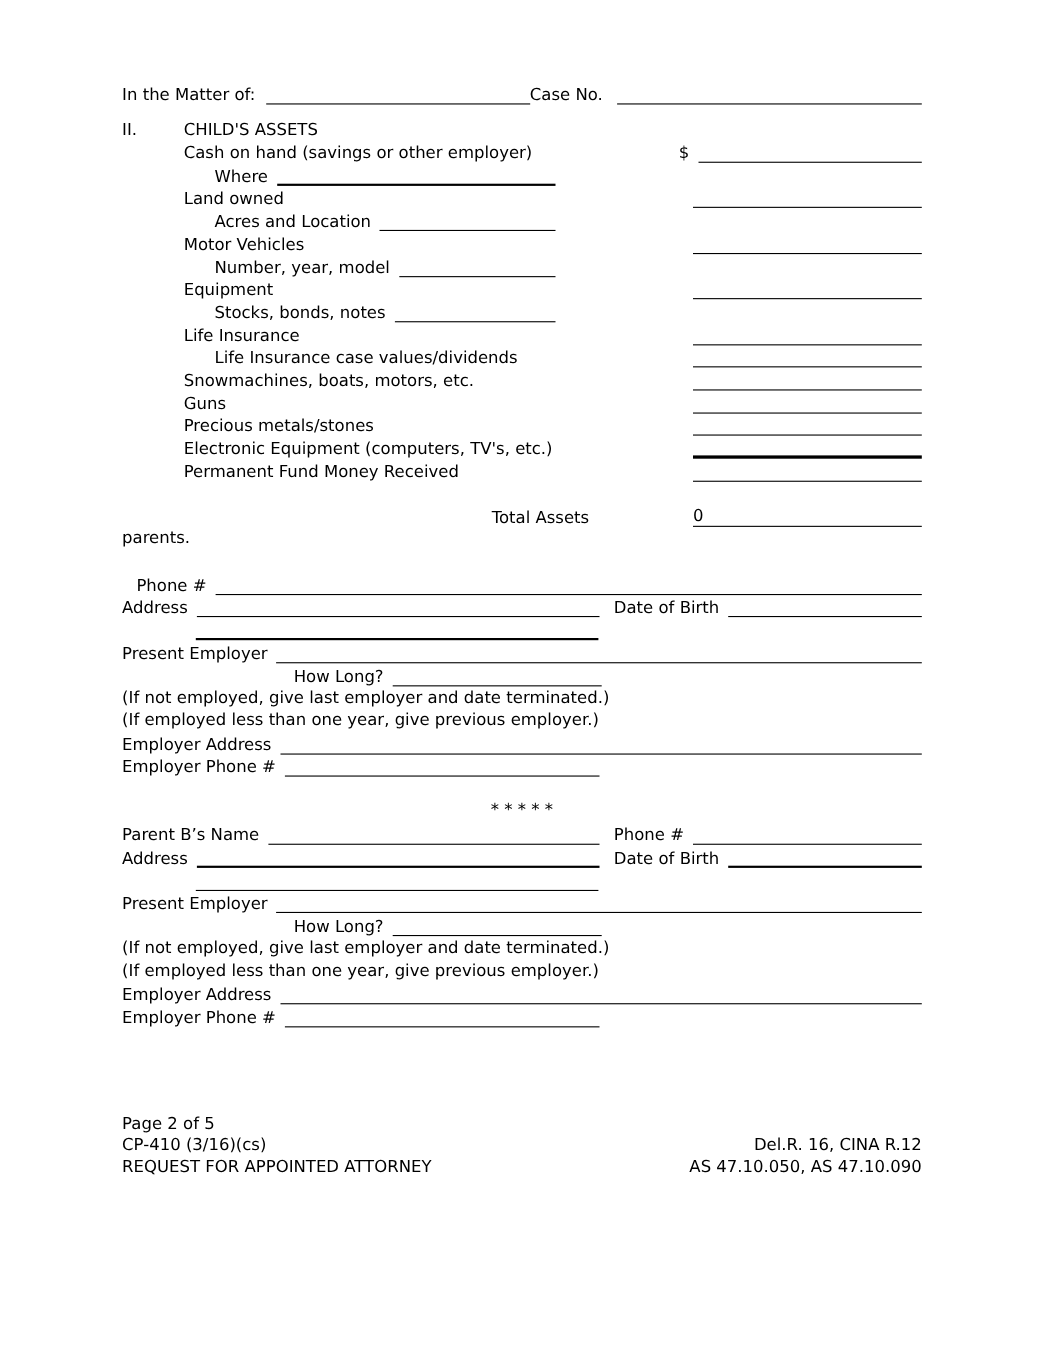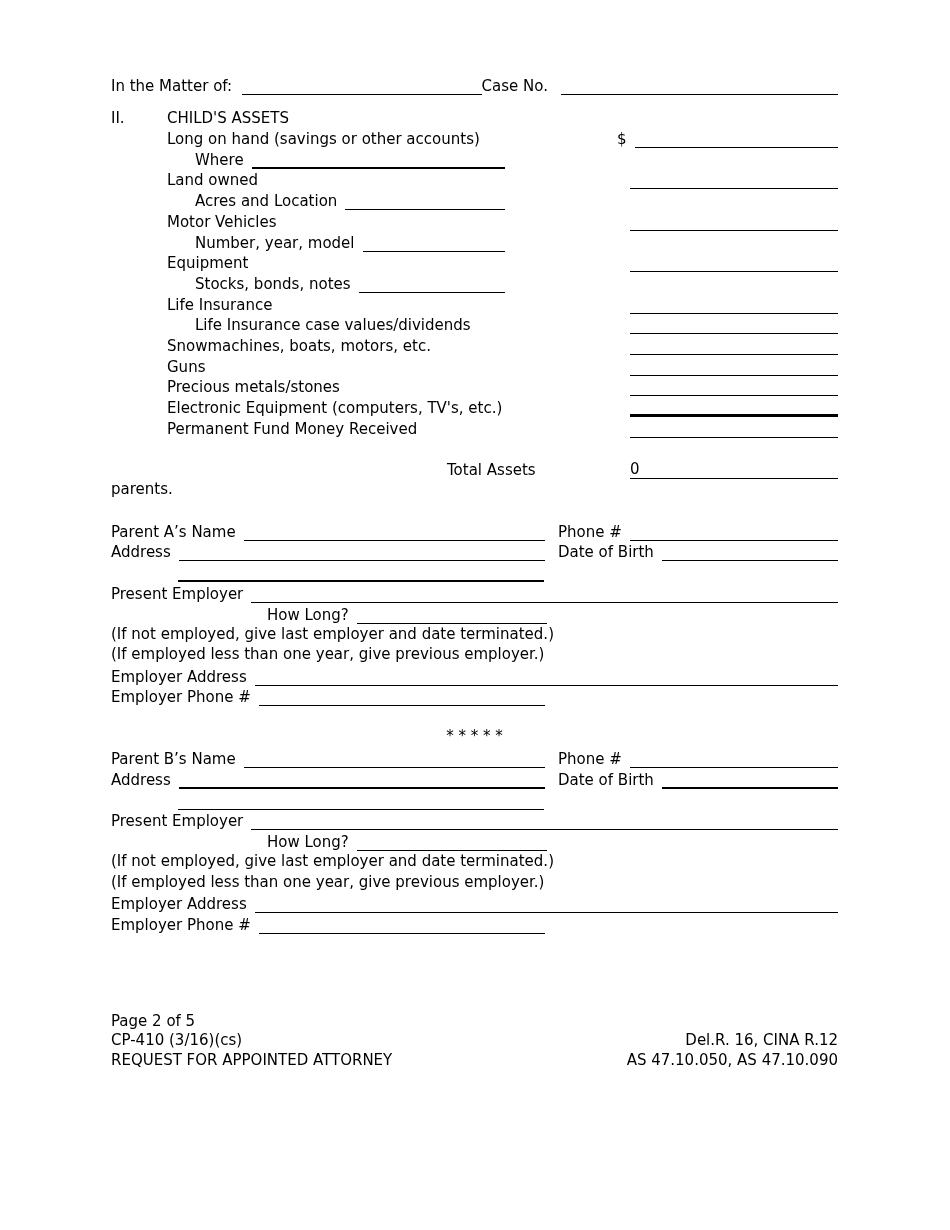--- a/index.html
+++ b/index.html
@@ -47,21 +47,21 @@
     <span>Case No.</span>
     <span class="line" style="width:277px; margin-left:13px;"></span>
   </div>
 
   <div class="row mt-ii">
     <span style="width:56px;">II.</span>
     <span>CHILD'S ASSETS</span>
   </div>
 
   <div class="row">
-    <span class="cl money ind1"><span>Long on hand (savings or other accounts)</span></span>
+    <span class="cl money ind1"><span>Cash on hand (savings or other employer)</span></span>
     <span class="cr"><span class="dollar">$</span><span class="line flex1"></span></span>
   </div>
 
   <div class="row">
     <span class="cl ind2"><span class="wrap"><span>Where</span><span class="line t2"></span></span></span>
   </div>
 
   <div class="row">
     <span class="cl ind1"><span>Land owned</span></span>
     <span class="cr"><span class="line flex1"></span></span>
@@ -127,21 +127,20 @@
 
   <div class="row mt-total">
     <span class="cl" style="padding-left:336px;"><span>Total Assets</span></span>
     <span class="cr"><span class="line flex1"><span>0</span></span></span>
   </div>
 
 
   <div class="tl">parents.</div>
 
   <div class="row mt-parent">
-    <span class="grp" style="width:434px;"><span>Parent A’s Name</span><span class="line flex1 ng"></span></span>
     <span style="margin-left:13px;">Phone #</span>
     <span class="line flex1 ng"></span>
   </div>
   <div class="row">
     <span class="grp" style="width:434px;"><span>Address</span><span class="line flex1 ng"></span></span>
     <span style="margin-left:13px;">Date of Birth</span>
     <span class="line flex1 ng"></span>
   </div>
   <div class="row">
     <span class="line t2" style="margin-left:67px; width:366px;"></span>

